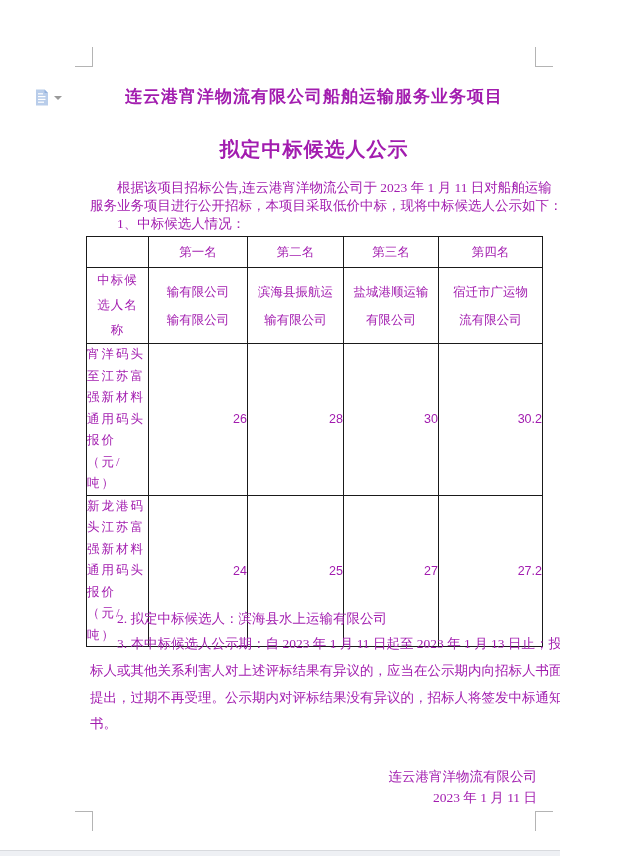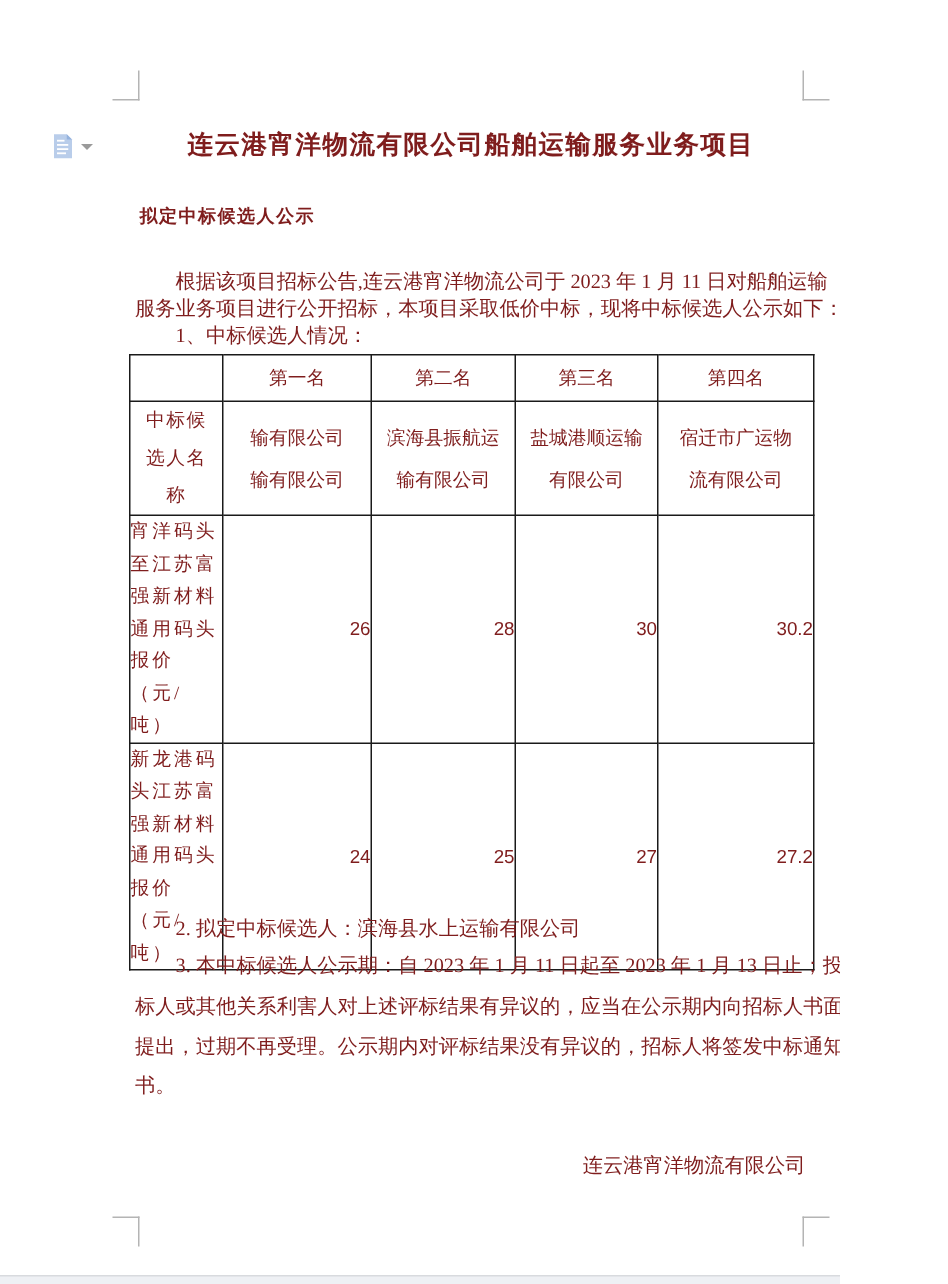--- a/index.html
+++ b/index.html
@@ -1,37 +1,37 @@
 <!DOCTYPE html>
 <html><head>
 <meta charset="utf-8">
 <style>
   * { margin:0; padding:0; box-sizing:border-box; }
   html,body { background:#ffffff; }
   .page {
     position:relative; width:560px; height:856px; background:#ffffff;
-    font-family:"Liberation Serif", serif; color:#7f1d1d; overflow:hidden;
+    font-family:"Liberation Serif", serif; color:#a21caf; overflow:hidden;
   }
   .nowrap { white-space:nowrap; }
   
   .right-edge { position:absolute; left:628px; top:0; width:1px; height:850px; background:#d5d7dc; }
   .bottom-strip { position:absolute; left:0; top:850px; width:632px; height:6px; background:#eef0f4; border-top:1px solid #d8dade; }
   .corner { position:absolute; width:18px; height:20px; }
   .corner.tl { left:75px; top:47px;  border-right:1px solid #b4b4b4; border-bottom:1px solid #b4b4b4; }
   .corner.tr { left:535px; top:47px; border-left:1px solid #b4b4b4;  border-bottom:1px solid #b4b4b4; }
   .corner.bl { left:75px; top:811px; border-right:1px solid #b4b4b4; border-top:1px solid #b4b4b4; }
   .corner.br { left:535px; top:811px; border-left:1px solid #b4b4b4;  border-top:1px solid #b4b4b4; }
   
   .icon-btn { position:absolute; left:34px; top:86px; width:32px; height:22px; display:flex; align-items:center; gap:4px; cursor:pointer; }
   .drop-arrow { width:0; height:0; border-left:4px solid transparent; border-right:4px solid transparent; border-top:4px solid #9a9a9a; margin-top:2px; }
   
   .title1 { position:absolute; left:93px; top:85px; width:442px; text-align:center;
             font-size:17px; font-weight:bold; letter-spacing:1px; }
-  .title2 { position:absolute; left:93px; top:136px; width:442px; text-align:left;
-            font-size:12px; font-weight:bold; letter-spacing:1px; }
+  .title2 { position:absolute; left:93px; top:136px; width:442px; text-align:center;
+            font-size:20px; font-weight:bold; letter-spacing:1px; }
   
   .intro { position:absolute; left:90px; top:179px; width:460px; font-size:13.5px; line-height:18px; }
   .indent { padding-left:27px; }
   
   table.bid { position:absolute; left:86px; top:236px; border-collapse:collapse; table-layout:fixed; }
   table.bid td { border:1px solid #1a1a1a; vertical-align:middle; padding:0; font-size:12.5px; overflow:hidden; }
   td.hdr   { text-align:center; font-size:13px; }
   td.rowlabel  { padding:2px 2px 2px 5px; text-align:left; line-height:21.5px; letter-spacing:2px; }
   td.rowlabel-center { text-align:center; line-height:25px; letter-spacing:1px; }
   td.company { text-align:center; line-height:28px; }
@@ -152,15 +152,16 @@
   <div class="item3">
     <div class="indent nowrap">3. 本中标候选人公示期：自 2023 年 1 月 11 日起至 2023 年 1 月 13 日止；投</div>
     <div class="nowrap">标人或其他关系利害人对上述评标结果有异议的，应当在公示期内向招标人书面</div>
     <div class="nowrap">提出，过期不再受理。公示期内对评标结果没有异议的，招标人将签发中标通知</div>
     <div class="nowrap">书。</div>
   </div>
 
 
   <div class="signature">
     <div class="nowrap">连云港宵洋物流有限公司</div>
+    <div class="nowrap">2023 年 1 月 11 日</div>
   </div>
 
 </div>
 
 </body></html>

